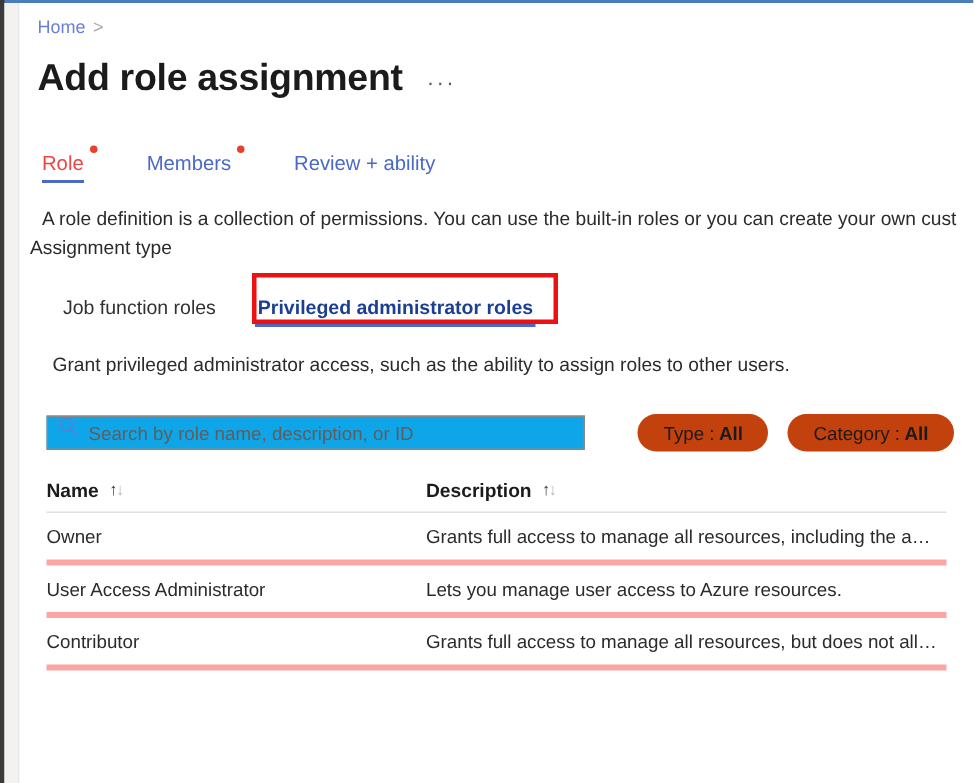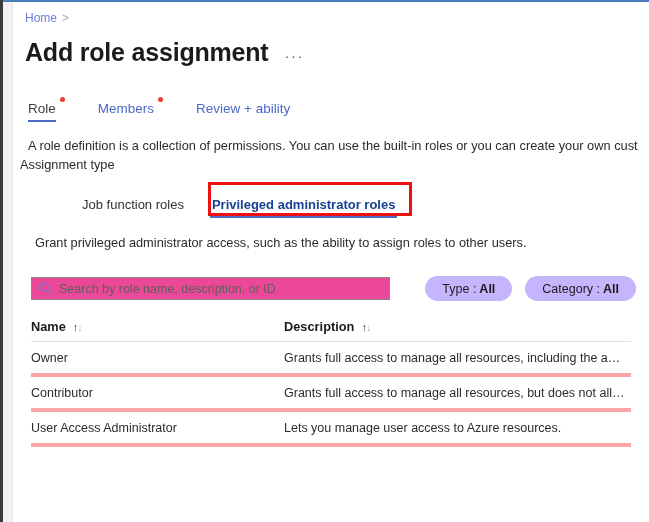--- a/index.html
+++ b/index.html
@@ -97,21 +97,21 @@
   .tab {
     position: relative;
     font-size: 13.5px;
     color: #4a69c8;
     cursor: pointer;
     padding-bottom: 6px;
     margin-right: 42px;
     white-space: nowrap;
   }
   .tab.active {
-    color: #404040;
+    color: #ef4444;
   }
   .tab.active::after {
     content: "";
     position: absolute;
     left: 0; right: 0; bottom: 0;
     height: 2px;
     background: #4a69c8;
   }
   .req-dot {
     position: absolute;
@@ -138,21 +138,20 @@
     line-height: 19px;
     color: #2b2b2b;
   }
 
   
   .subtabs-wrap {
     position: relative;
     padding-left: 15px;
     margin-top: 12px;
     height: 34px;
-    margin-left: 40px;
   }
   .subtabs {
     display: flex;
     align-items: flex-end;
     height: 34px;
   }
   .subtab {
     position: relative;
     font-size: 13px;
     color: #323130;
@@ -212,23 +211,22 @@
   .toolbar {
     display: flex;
     align-items: center;
     padding-left: 18px;
     margin-top: 24px;
   }
   .search-box {
     width: 428px;
     height: 23px;
     border: 1px solid #8a8886;
-    background: #ec4899;
-    display: flex;
-    align-items: center;
+    background: #0ea5e9;
+    display: flex;
     box-sizing: border-box;
   }
   .search-icon {
     width: 13px; height: 13px;
     margin: 0 7px 0 7px;
     flex: none;
     display: block;
   }
   .search-input {
     border: none;
@@ -241,21 +239,21 @@
     padding: 0;
   }
   .search-input::placeholder { color: #605e5c; }
 
   .filters {
     display: flex;
     align-items: center;
     margin-left: 35px;
   }
   .pill {
-    background: #c4b5fd;
+    background: #c2410c;
     border-radius: 13px;
     height: 25px;
     display: flex;
     align-items: center;
     justify-content: center;
     padding: 0 17px;
     font-size: 12.5px;
     color: #1b1b1b;
     cursor: pointer;
     margin-right: 13px;
@@ -393,22 +391,22 @@
         <span>Description</span>
         <span class="sort"><span class="up">↑</span><span class="down">↓</span></span>
       </div>
     </div>
 
     <div class="trow">
       <div class="td col-name">Owner</div>
       <div class="td col-desc">Grants full access to manage all resources, including the abili...</div>
     </div>
     <div class="trow">
+      <div class="td col-name">User Access Administrator</div>
+      <div class="td col-desc">Lets you manage user access to Azure resources.</div>
+    </div>
+    <div class="trow">
       <div class="td col-name">Contributor</div>
       <div class="td col-desc">Grants full access to manage all resources, but does not allo...</div>
     </div>
-    <div class="trow">
-      <div class="td col-name">User Access Administrator</div>
-      <div class="td col-desc">Lets you manage user access to Azure resources.</div>
-    </div>
   </div>
 
 </div>
 
 </body></html>

